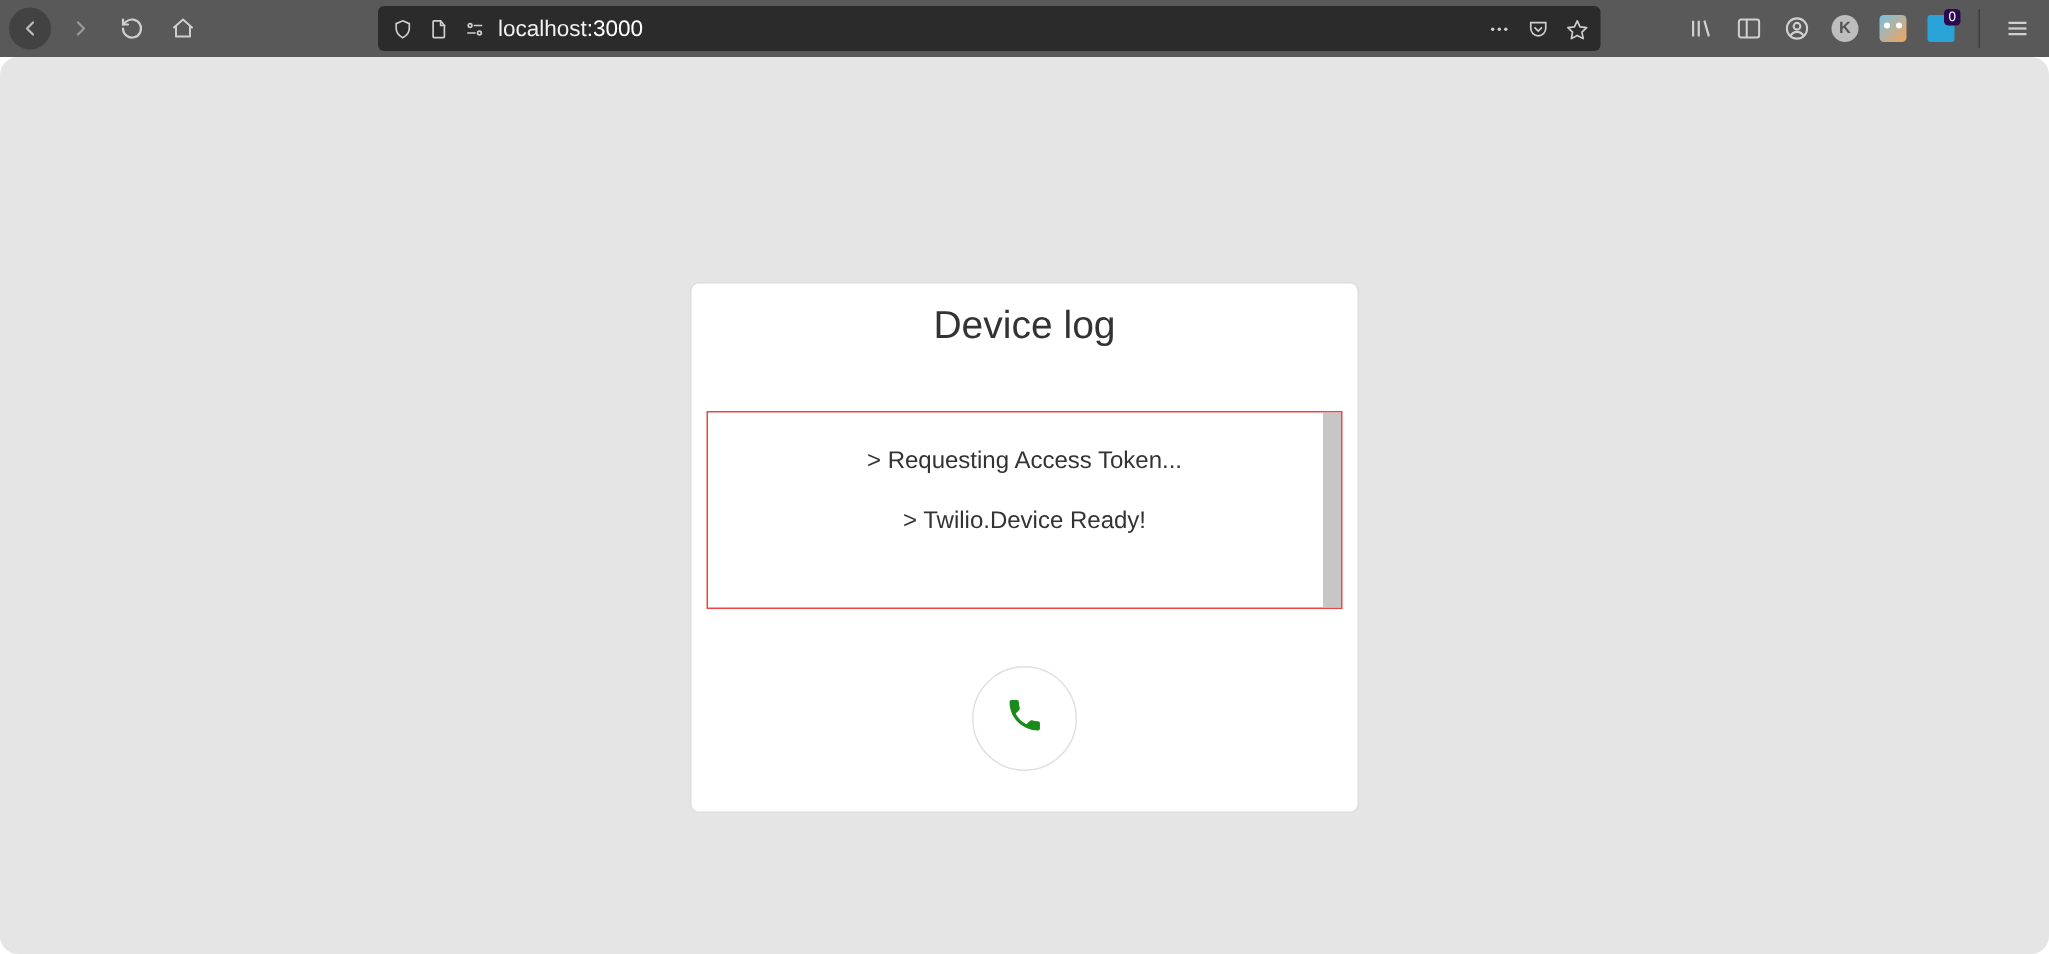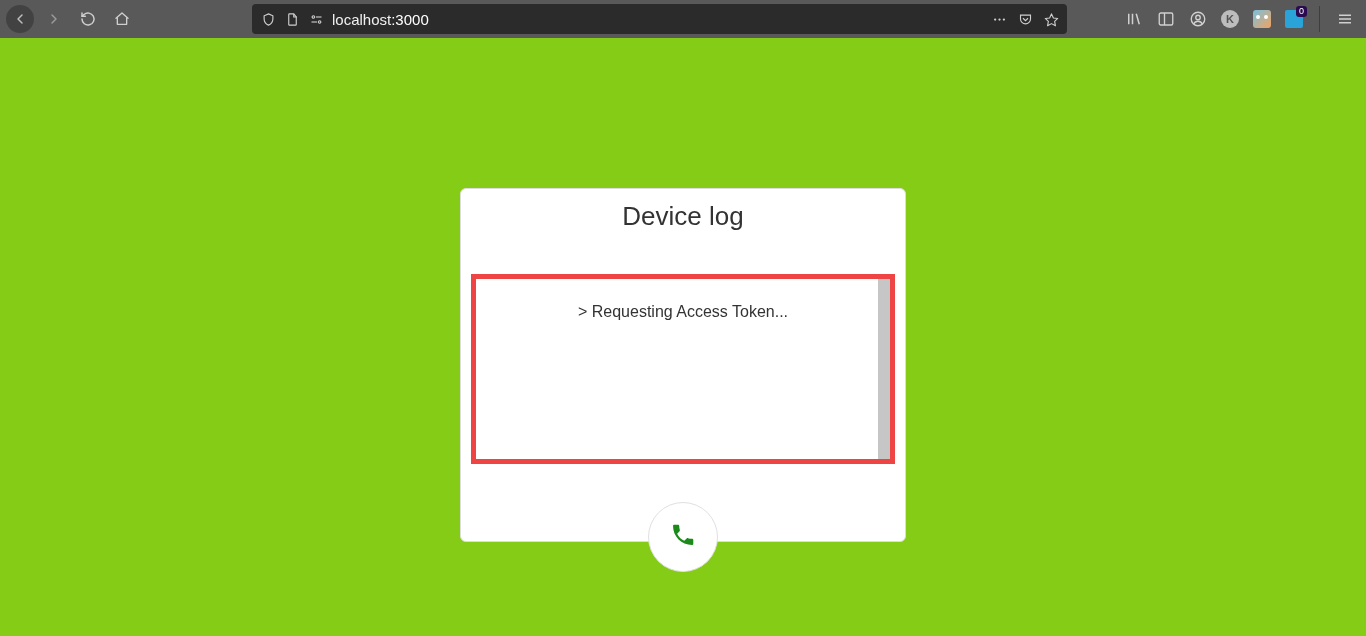--- a/index.html
+++ b/index.html
@@ -79,43 +79,44 @@
   }
   .divider {
     width:1px;height:26px;background:#3e3e3e;margin:0 2px;
   }
   .hamburger svg{width:18px;height:18px;}
 
   
   .page {
     width:100%;
     height:598px;
-    background:#84cc16;
+    background:#e5e5e5;
     position:relative;
+    border-radius:12px;
   }
   .card {
     position:absolute;
     left:460px; top:150px;
     width:446px; height:354px;
     border:1px solid #ddd;
     border-radius:6px;
     padding:8px 10px 14px 10px;
     background:#fff;
   }
   .card-title {
     text-align:center;
     font-size:26px;
     color:#333;
     font-weight:400;
     margin-top:4px;
   }
   .log-box {
     margin-top:42px;
-    border:5px solid #ef4444;
-    height:190px;
+    border:1px solid #ef4444;
+    height:132px;
     position:relative;
     overflow:hidden;
   }
   .log-inner{
     padding-top:24px;
     text-align:center;
     color:#333;
     font-size:16px;
   }
   .log-inner p { margin-bottom:22px; }
@@ -241,20 +242,21 @@
   </div>
 </div>
 
 <div class="page">
   <div class="card">
     <h2 class="card-title">Device log</h2>
 
     <div class="log-box">
       <div class="log-inner">
         <p>&gt; Requesting Access Token...</p>
+        <p>&gt; Twilio.Device Ready!</p>
       </div>
       <div class="log-scroll"></div>
     </div>
 
     <div class="call-btn">
       <span>
         <svg viewBox="0 0 24 24">
             <path d="M6.6 10.8c1.5 3 3.6 5.1 6.6 6.6l2.2-2.2c.3-.3.8-.4 1.2-.3 1.2.4 2.4.6 3.7.6.7 0 1.2.5 1.2 1.2V20c0 .7-.5 1.2-1.2 1.2C10.6 21.2 2.8 13.4 2.8 3.7 2.8 3 3.3 2.5 4 2.5h3.3c.7 0 1.2.5 1.2 1.2 0 1.3.2 2.5.6 3.7.1.4 0 .9-.3 1.2L6.6 10.8z"></path>
           </svg>
       </span>

